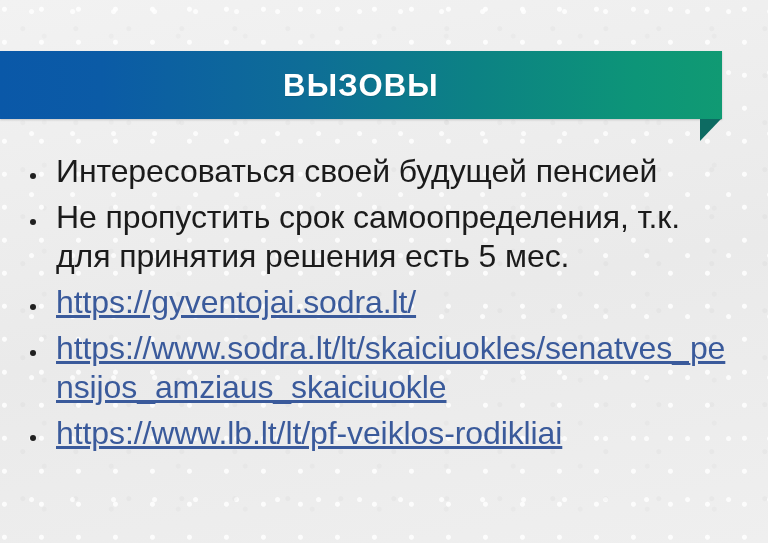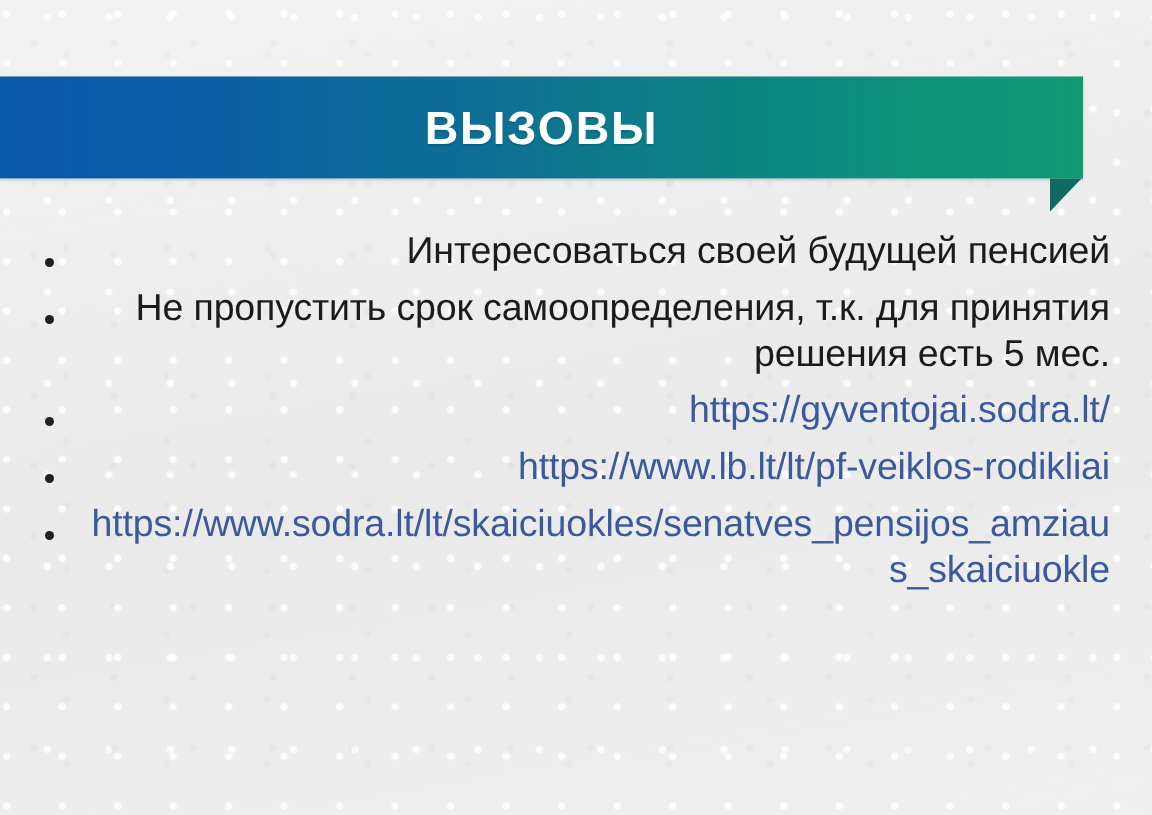--- a/index.html
+++ b/index.html
@@ -103,29 +103,29 @@
   }
   .bullet-dot i {
     display: inline-block;
     width: 6px;
     height: 6px;
     border-radius: 50%;
     background: #202020;
   }
   .bullet-text {
     flex: 1 1 auto;
-    font-size: 25px;
+    font-size: 32px;
     line-height: 1.22;
     color: #1b1b1b;
     font-family: "Liberation Sans", sans-serif;
     letter-spacing: -0.1px;
-    text-align: right;
   }
   .bullet-text.link {
     color: #3a5a9b;
+    text-decoration: underline;
     text-underline-offset: 2px;
     word-break: break-all;
     cursor: pointer;
   }
 </style>
 </head>
 <body>
 
 <div id="slide">
 
@@ -149,22 +149,22 @@
       <span class="bullet-text">Не пропустить срок самоопределения, т.к. для принятия решения есть 5 мес.</span>
     </div>
 
     <div class="bullet-row">
       <span class="bullet-dot"><i></i></span>
       <span class="bullet-text link">https://gyventojai.sodra.lt/</span>
     </div>
 
     <div class="bullet-row">
       <span class="bullet-dot"><i></i></span>
-      <span class="bullet-text link">https://www.lb.lt/lt/pf-veiklos-rodikliai</span>
+      <span class="bullet-text link">https://www.sodra.lt/lt/skaiciuokles/senatves_pensijos_amziaus_skaiciuokle</span>
     </div>
 
     <div class="bullet-row">
       <span class="bullet-dot"><i></i></span>
-      <span class="bullet-text link">https://www.sodra.lt/lt/skaiciuokles/senatves_pensijos_amziaus_skaiciuokle</span>
+      <span class="bullet-text link">https://www.lb.lt/lt/pf-veiklos-rodikliai</span>
     </div>
 
   </div>
 </div>
 
 </body></html>

